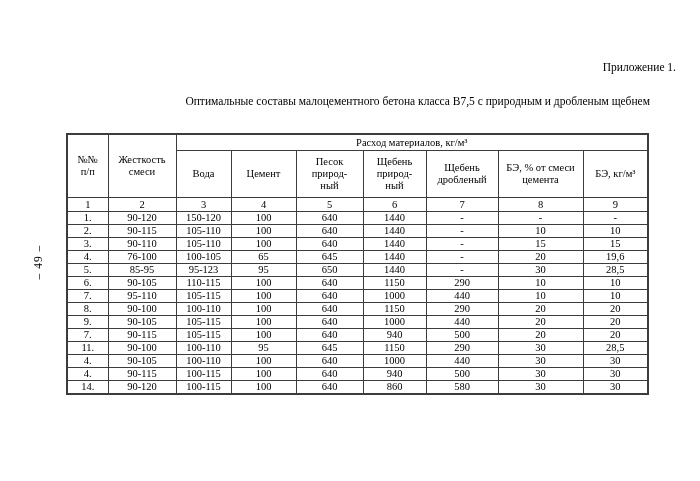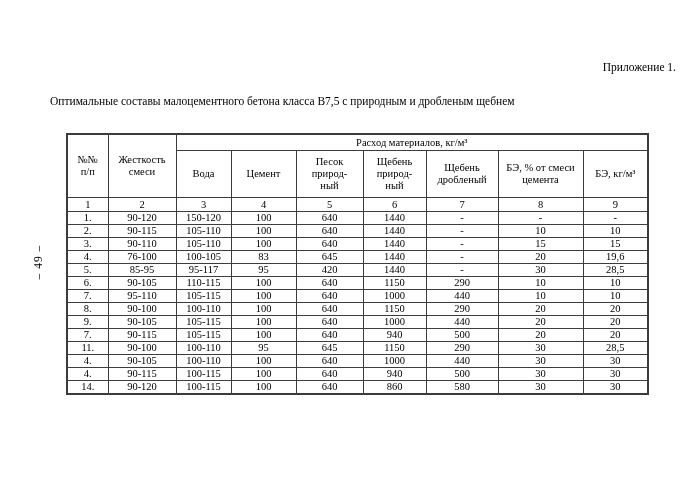--- a/index.html
+++ b/index.html
@@ -10,21 +10,21 @@
     font-family: "Liberation Serif", serif;
     color: #000000;
     overflow: hidden;
   }
   .appendix {
     position: absolute; top: 61px; right: 24px;
     font-size: 11.5px; white-space: nowrap;
   }
   .doc-title {
     position: absolute; top: 95px; left: 50px; width: 600px;
-    text-align: left; font-size: 11.5px; white-space: nowrap;
+    text-align: right; font-size: 11.5px; white-space: nowrap;
   }
   .page-num-wrap {
     position: absolute; top: 226px; left: 14px; width: 48px; height: 72px;
     display: flex; align-items: center; justify-content: center;
   }
   .page-num-wrap span {
     transform: rotate(-90deg);
     font-size: 11.5px; white-space: nowrap; letter-spacing: 1px;
   }
   table.materials {
@@ -140,33 +140,33 @@
           <td>640</td>
           <td>1440</td>
           <td>-</td>
           <td>15</td>
           <td>15</td>
         </tr>
         <tr>
           <td>4.</td>
           <td>76-100</td>
           <td>100-105</td>
-          <td>83</td>
+          <td>65</td>
           <td>645</td>
           <td>1440</td>
           <td>-</td>
           <td>20</td>
           <td>19,6</td>
         </tr>
         <tr>
           <td>5.</td>
           <td>85-95</td>
-          <td>95-117</td>
+          <td>95-123</td>
           <td>95</td>
-          <td>420</td>
+          <td>650</td>
           <td>1440</td>
           <td>-</td>
           <td>30</td>
           <td>28,5</td>
         </tr>
         <tr>
           <td>6.</td>
           <td>90-105</td>
           <td>110-115</td>
           <td>100</td>

